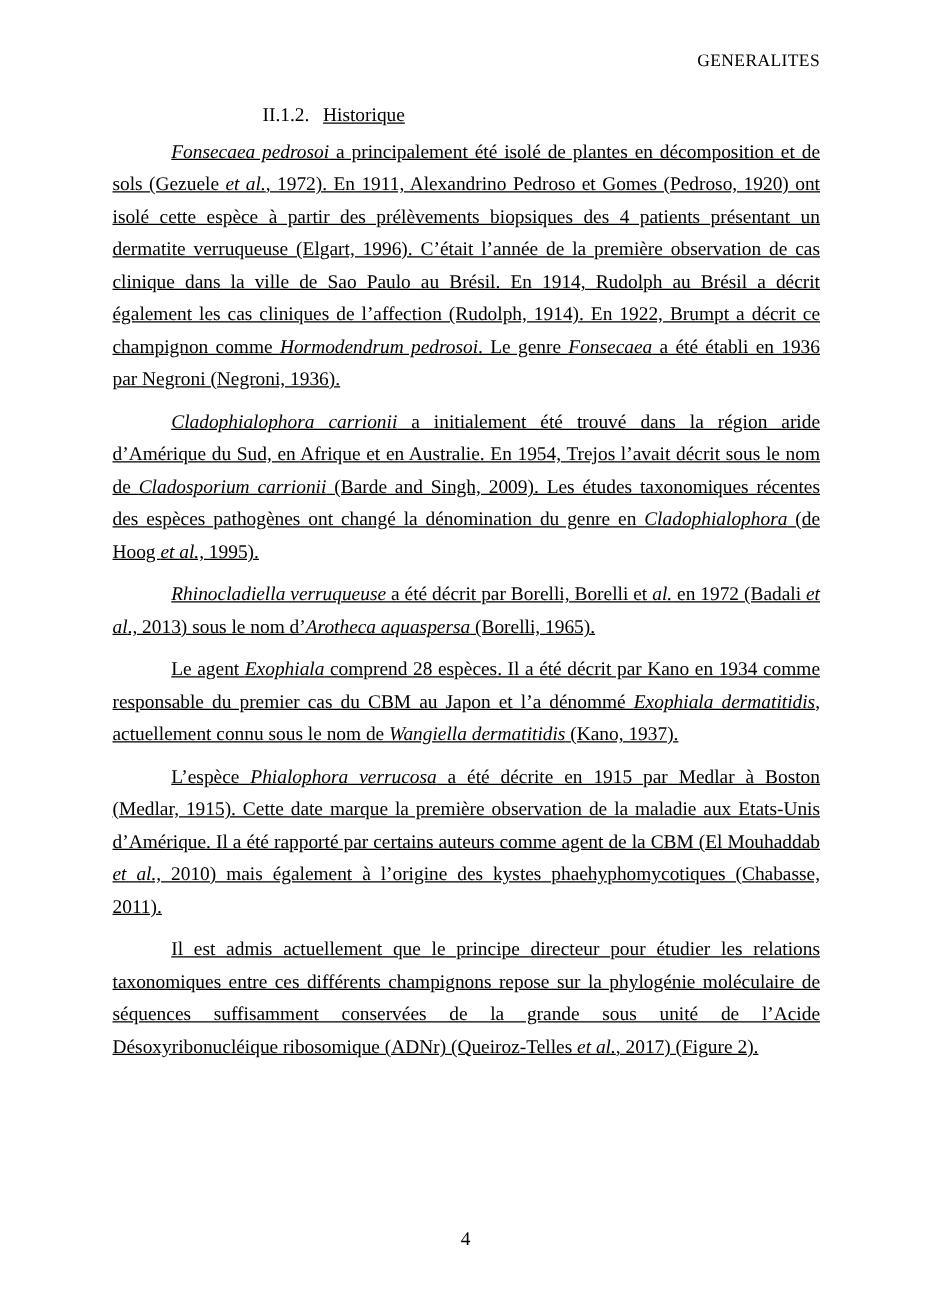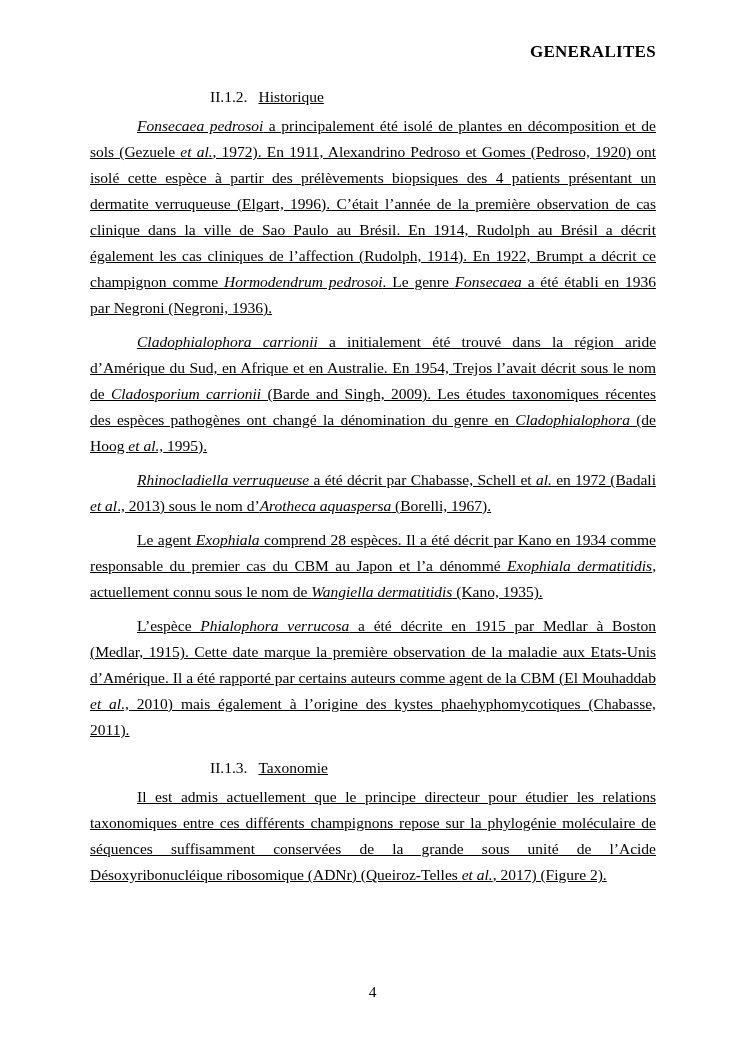--- a/index.html
+++ b/index.html
@@ -15,22 +15,22 @@
     background: #ffffff;
     box-sizing: border-box;
     padding: 42px 89px 0 90px;
     font-family: "Liberation Serif", "DejaVu Serif", serif;
     font-size: 15.5px;
     color: #000000;
     overflow: hidden;
   }
   .page-header {
     text-align: right;
-    font-weight: bold;
-    font-size: 17px;
+    font-weight: normal;
+    font-size: 14px;
     letter-spacing: 0.3px;
     margin-bottom: 22px;
   }
   .section-heading {
     margin-left: 120px;
     margin-top: 12px;
     margin-bottom: 3px;
     font-weight: normal;
     line-height: 26px;
   }
@@ -64,23 +64,22 @@
 
 <div class="page">
   <div class="page-header">
     <span>GENERALITES</span>
   </div>
 
   <div id="content">
       <div class="section-heading"><span class="heading-number">II.1.2.</span><span class="heading-title">Historique</span></div>
       <p class="para"><em>Fonsecaea pedrosoi</em><span> a principalement été isolé de plantes en décomposition et de sols (Gezuele </span><em>et al.</em><span>, 1972). En 1911, Alexandrino Pedroso et Gomes (Pedroso, 1920) ont isolé cette espèce à partir des prélèvements biopsiques des 4 patients présentant un dermatite verruqueuse (Elgart, 1996). C’était l’année de la première observation de cas clinique dans la ville de Sao Paulo au Brésil. En 1914, Rudolph au Brésil a décrit également les cas cliniques de l’affection (Rudolph, 1914). En 1922, Brumpt a décrit ce champignon comme </span><em>Hormodendrum pedrosoi</em><span>. Le genre </span><em>Fonsecaea</em><span> a été établi en 1936 par Negroni (Negroni, 1936).</span></p>
       <p class="para"><em>Cladophialophora carrionii</em><span> a initialement été trouvé dans la région aride d’Amérique du Sud, en Afrique et en Australie. En 1954, Trejos l’avait décrit sous le nom de </span><em>Cladosporium carrionii</em><span> (Barde and Singh, 2009). Les études taxonomiques récentes des espèces pathogènes ont changé la dénomination du genre en </span><em>Cladophialophora</em><span> (de Hoog </span><em>et al.,</em><span> 1995).</span></p>
-      <p class="para"><em>Rhinocladiella verruqueuse</em><span> a été décrit par Chabasse, Schell et </span><em>al.</em><span> en 1972 (Badali </span><em>et al</em><span>., 2013) sous le nom d’</span><em>Arotheca aquaspersa</em><span> (Borelli, 1967).</span></p>
-      <p class="para"><span>Le agent </span><em>Exophiala</em><span> comprend 28 espèces. Il a été décrit par Kano en 1934 comme responsable du premier cas du CBM au Japon et l’a dénommé </span><em>Exophiala dermatitidis</em><span>, actuellement connu sous le nom de </span><em>Wangiella dermatitidis</em><span> (Kano, 1935).</span></p>
+      <p class="para"><em>Rhinocladiella verruqueuse</em><span> a été décrit par Borelli, Borelli et </span><em>al.</em><span> en 1972 (Badali </span><em>et al</em><span>., 2013) sous le nom d’</span><em>Arotheca aquaspersa</em><span> (Borelli, 1965).</span></p>
+      <p class="para"><span>Le agent </span><em>Exophiala</em><span> comprend 28 espèces. Il a été décrit par Kano en 1934 comme responsable du premier cas du CBM au Japon et l’a dénommé </span><em>Exophiala dermatitidis</em><span>, actuellement connu sous le nom de </span><em>Wangiella dermatitidis</em><span> (Kano, 1937).</span></p>
       <p class="para"><span>L’espèce </span><em>Phialophora verrucosa</em><span> a été décrite en 1915 par Medlar à Boston (Medlar, 1915). Cette date marque la première observation de la maladie aux Etats-Unis d’Amérique. Il a été rapporté par certains auteurs comme agent de la CBM (El Mouhaddab </span><em>et al.,</em><span> 2010) mais également à l’origine des kystes phaehyphomycotiques (Chabasse, 2011).</span></p>
-      <div class="section-heading"><span class="heading-number">II.1.3.</span><span class="heading-title">Taxonomie</span></div>
       <p class="para"><span>Il est admis actuellement que le principe directeur pour étudier les relations taxonomiques entre ces différents champignons repose sur la phylogénie moléculaire de séquences suffisamment conservées de la grande sous unité de l’Acide Désoxyribonucléique ribosomique (ADNr) (Queiroz-Telles </span><em>et al.</em><span>, 2017) (Figure 2).</span></p>
     </div>
 
   <div class="page-footer">
     <span>4</span>
   </div>
 </div>
 
 </body></html>

